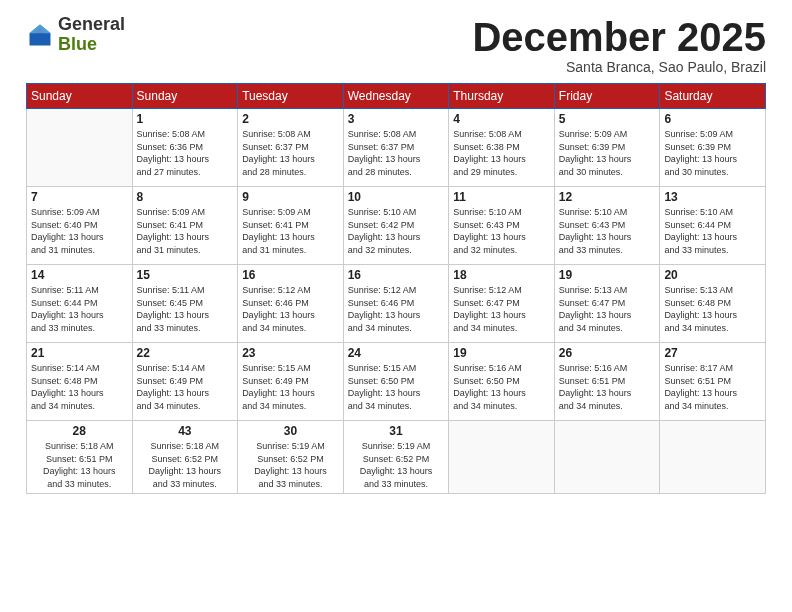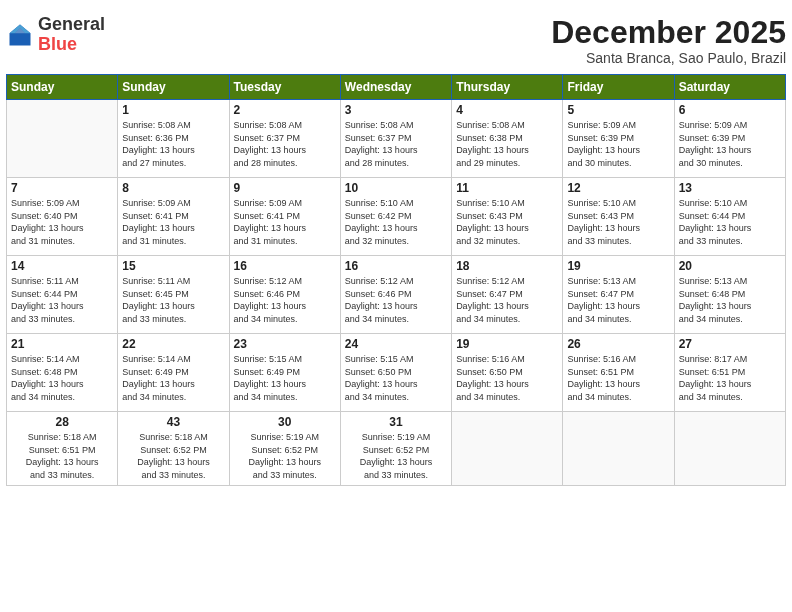--- a/index.html
+++ b/index.html
@@ -6,71 +6,71 @@
     body {
       font-family: Arial, sans-serif;
       background: #fff;
       width: 792px;
       height: 612px;
       overflow: hidden;
     }
     .page {
       width: 792px;
       height: 612px;
-      padding: 15px 6px;
+      padding: 15px 26px;
       background: #fff;
     }
     .header {
       display: flex;
       align-items: flex-start;
       justify-content: space-between;
       margin-bottom: 8px;
     }
     .logo {
       display: flex;
       align-items: center;
       gap: 4px;
     }
     .logo-text {
       font-size: 18px;
       font-weight: bold;
       line-height: 1.1;
     }
     .logo-general { color: #333; }
-    .logo-blue { color: #ef4444; }
+    .logo-blue { color: #4d7c0f; }
     .logo-icon {
       width: 28px;
       height: 28px;
     }
     .title-block {
       text-align: right;
     }
     .month-title {
-      font-size: 32px;
+      font-size: 40px;
       font-weight: bold;
       color: #222;
       line-height: 1.1;
     }
     .subtitle {
       font-size: 14px;
       color: #444;
     }
     .calendar {
       width: 100%;
       border-collapse: collapse;
       border: 1px solid #ccc;
     }
     .calendar th {
-      background: #4d7c0f;
+      background: #b91c1c;
       color: #fff;
       font-size: 12px;
       padding: 5px 4px;
       text-align: left;
       border: 1px solid #1a5fb4;
-      font-weight: bold;
+      font-weight: normal;
     }
     .calendar td {
       border: 1px solid #ccc;
       vertical-align: top;
       padding: 3px 4px;
       font-size: 9.5px;
       color: #333;
       width: calc(100% / 7);
       height: 78px;
     }

